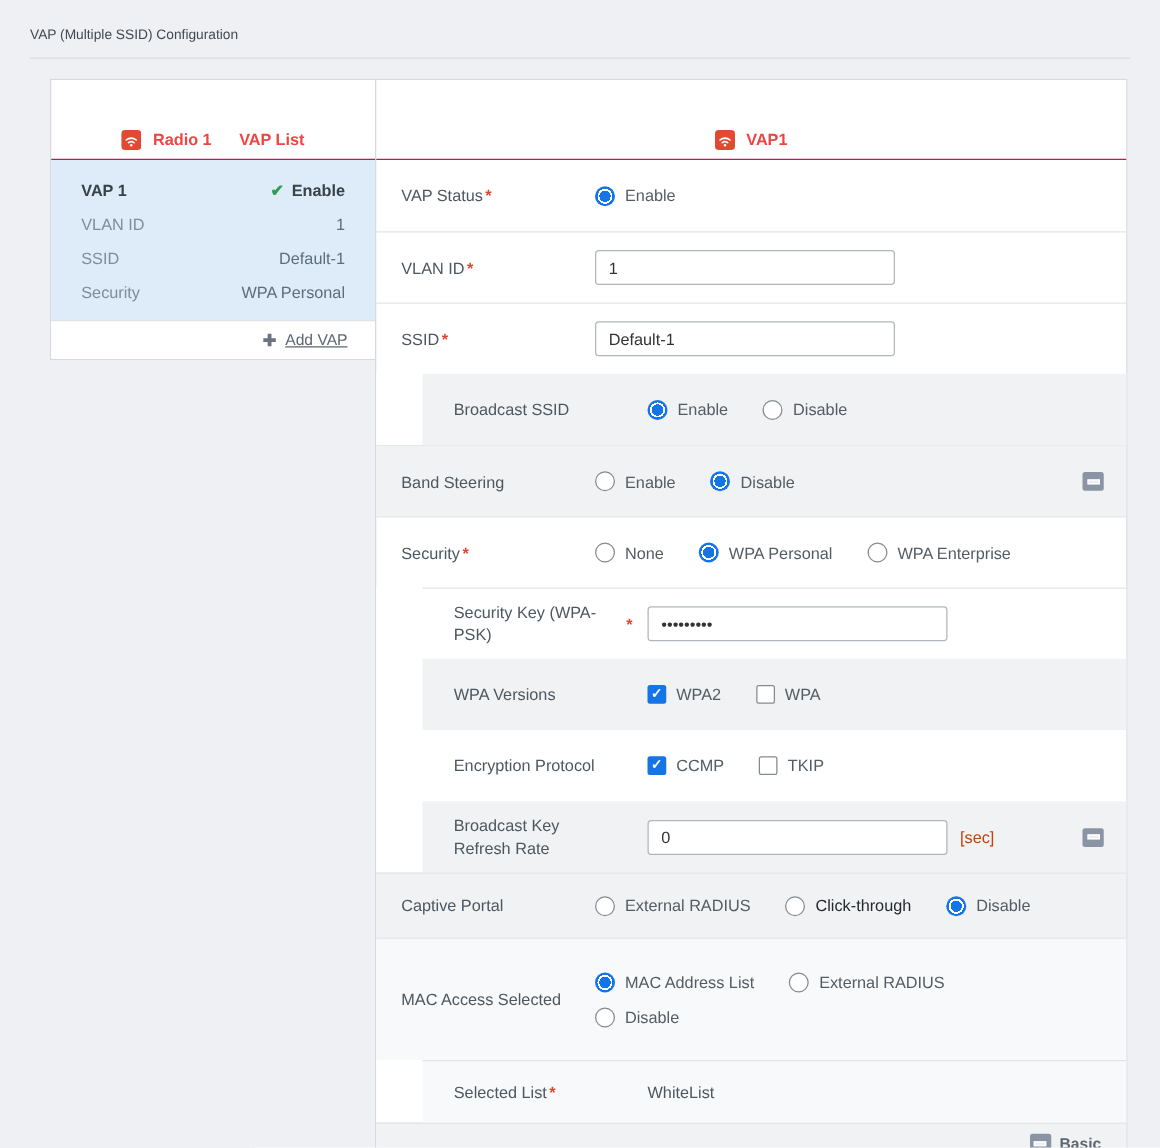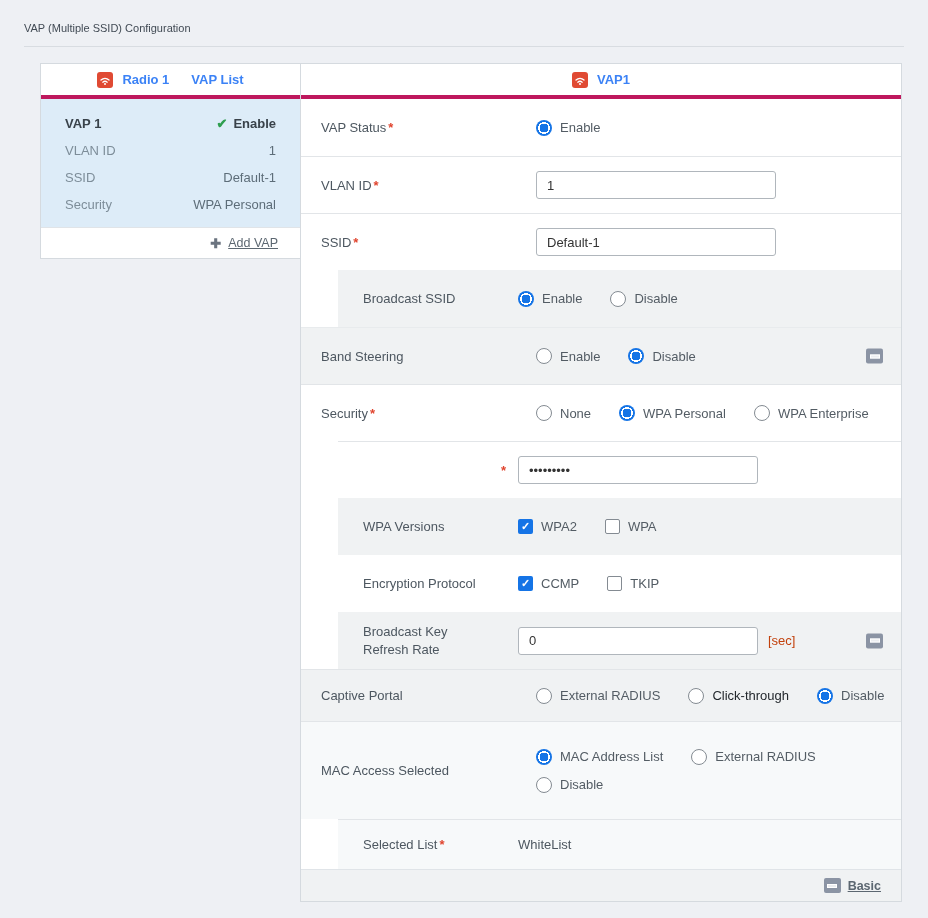--- a/index.html
+++ b/index.html
@@ -12,21 +12,21 @@
   }
   .page-title{padding:22px 24px 0 24px;font-size:11px;color:#414a54;}
   .title-divider{border:none;border-top:1px solid #d8dce1;margin:12px 24px 16px 24px;}
   .content{display:flex;align-items:flex-start;margin:0 26px 0 40px;}
   .panel{background:#fff;border:1px solid #d5dadf;box-sizing:border-box;}
   .left-panel{width:260px;flex:none;border-right:none;}
   .right-panel{flex:1;}
 
   
   .panel-header{height:31px;display:flex;align-items:center;justify-content:center;gap:9px;
-    border-bottom:4px solid #be185d;font-weight:bold;color:#3b82f6;}
+    border-bottom:1px solid #be185d;font-weight:bold;color:#ef4444;margin-top:32px;}
   .hdr-gap{width:4px;}
 
   
   .wifi{width:16px;height:16px;flex:none;display:inline-block;}
 
   
   .vap-card{background:#ddecf8;padding:17px 24px 15px 24px;cursor:pointer;}
   .card-top{display:flex;justify-content:space-between;align-items:center;font-weight:bold;color:#39424a;}
   .card-status{display:flex;align-items:center;gap:6px;}
   .check-glyph{color:#2e9e4f;font-weight:bold;font-size:13px;}
@@ -34,21 +34,21 @@
   .card-row .cl{color:#7d8d99;}
   .card-row .cv{color:#5d6d79;}
   .add-row{height:30px;display:flex;align-items:center;justify-content:flex-end;
     padding-right:22px;gap:7px;border-top:1px solid #e0e4e8;background:#fff;}
   .plus-glyph{color:#6b7480;font-size:13px;font-weight:bold;cursor:pointer;}
   .link{color:#5c6771;text-decoration:underline;font-size:12.5px;cursor:pointer;}
 
   
   .row{display:flex;align-items:center;position:relative;box-sizing:border-box;}
   .h57{height:57px;} .h52{height:52px;} .h98{height:98px;} .h50{height:50px;}
-  .row .label{width:235px;padding-left:20px;box-sizing:border-box;flex:none;color:#4d5760;}
+  .row .label{width:175px;padding-left:20px;box-sizing:border-box;flex:none;color:#4d5760;}
   .req{color:#e0442e;font-weight:bold;margin-left:2px;}
   .ctrl{display:flex;align-items:center;gap:28px;}
   .ctrl-col{display:flex;flex-direction:column;align-items:flex-start;gap:12px;}
   .opt{display:flex;align-items:center;gap:8px;color:#535c64;cursor:pointer;}
   .opt.dark{color:#23282d;}
   .bt-full{border-top:1px solid #e2e5e8;}
   .bt-soft{border-top:1px solid #e8ebed;}
   .gray{background:#f0f2f3;}
   .lite{background:#f7f9fa;}
 
@@ -222,20 +222,21 @@
         <span class="opt">
           <span class="radio"></span>
           <span>WPA Enterprise</span>
         </span>
       </div>
     </div>
 
     <div class="subrow h57">
       <div class="inner bt">
         <div class="label wrapped">
+          <span class="txt">Security Key (WPA-PSK)</span>
           <span class="req">*</span>
         </div>
         <input class="ti" type="text" value="•••••••••" style="">
       </div>
     </div>
 
     <div class="subrow h57">
       <div class="inner gray">
         <div class="label">WPA Versions</div>
         <div class="ctrl">

